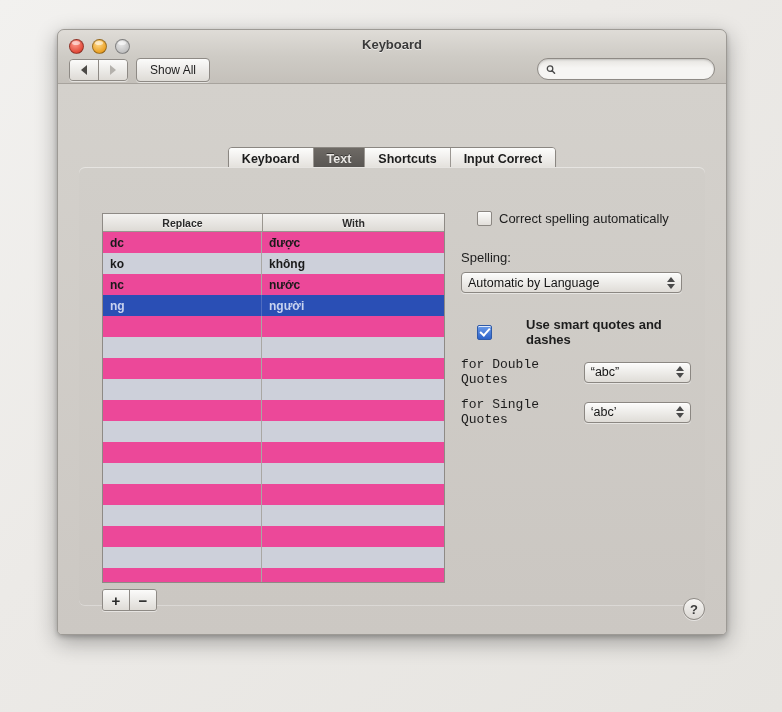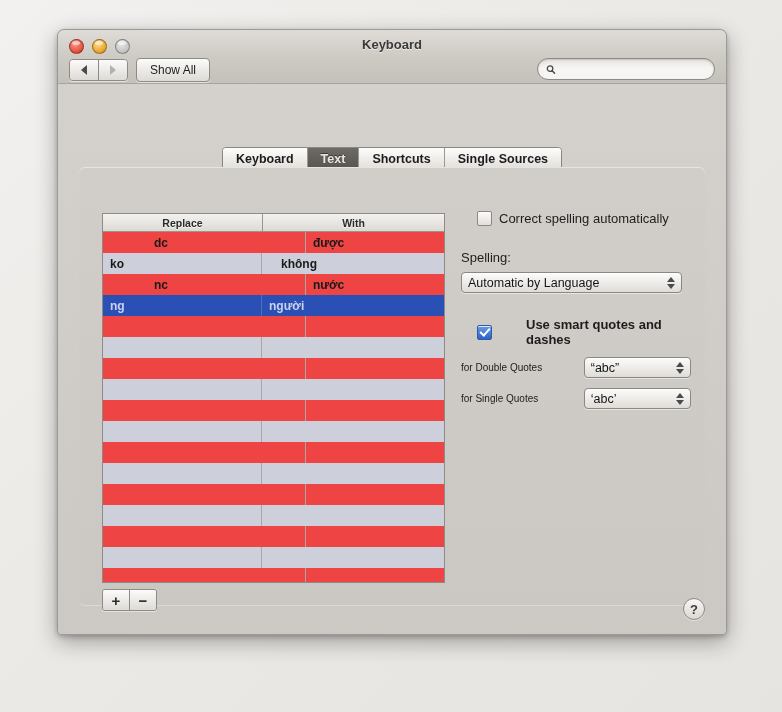--- a/index.html
+++ b/index.html
@@ -223,22 +223,22 @@
     justify-content: center;
     text-shadow: 0 1px 0 rgba(255,255,255,0.7);
   }
   .th.c1 { width: 159px; border-right: 1px solid #9a968f; }
   .th.c2 { flex: 1; }
   .trow {
     display: flex;
     height: 21px;
     align-items: center;
   }
-  .trow.odd  { background: #ef4444; padding-left: 44px; }
-  .trow.even { background: #cdd0da; gap: 12px; }
+  .trow.odd  { background: #ec4899; }
+  .trow.even { background: #cdd0da; }
   .trow.selected { background: #2a4fb5; }
   .trow.selected .cell { color: #c9d3ef; }
   .cell {
     font-size: 12px;
     font-weight: bold;
     color: #1a1a1a;
     padding-left: 7px;
     height: 100%;
     display: flex;
     align-items: center;
@@ -359,23 +359,24 @@
   .spelling-popup {
     width: 221px;
     margin-top: 7px;
   }
   .quote-row {
     display: flex;
     align-items: center;
     margin-top: 10px;
   }
   .quote-label {
-    font-size: 10px;
+    font-size: 13px;
     color: #1d1d1d;
     width: 125px;
+    font-family: Liberation Mono, monospace;
   }
   .quote-popup {
     width: 109px;
   }
 
   
   .help {
     position: absolute;
     right: 21px;
     bottom: 14px;
@@ -427,21 +428,21 @@
     </div>
   </div>
 
   <div class="content">
 
     <div class="tabbar">
       <div class="tabs">
         <div class="tab">Keyboard</div>
         <div class="tab active">Text</div>
         <div class="tab">Shortcuts</div>
-        <div class="tab">Single Sources</div>
+        <div class="tab">Input Correct</div>
       </div>
     </div>
 
     <div class="panel">
 
       <div class="table">
         <div class="thead">
           <div class="th c1">Replace</div>
           <div class="th c2">With</div>
         </div>

